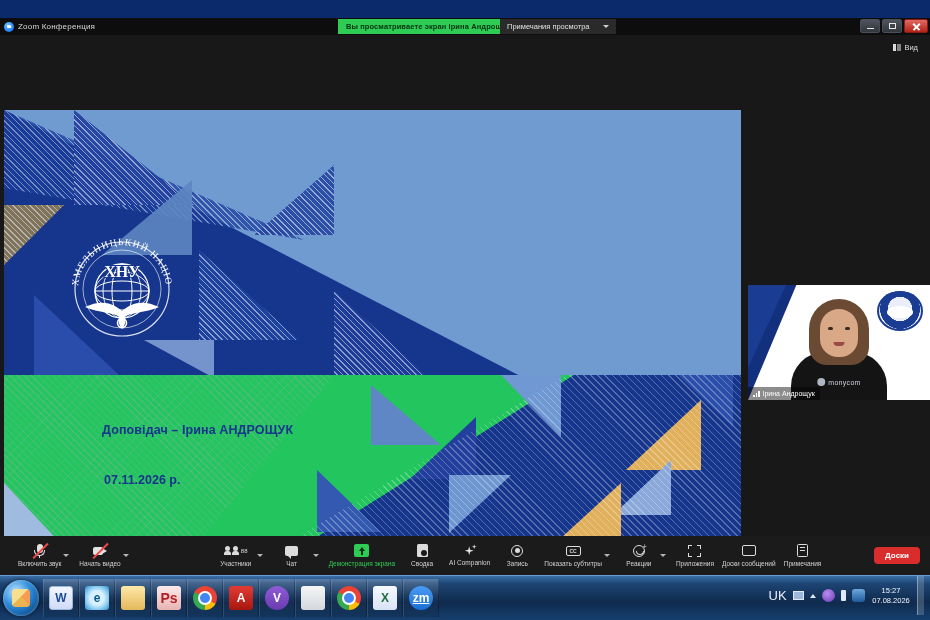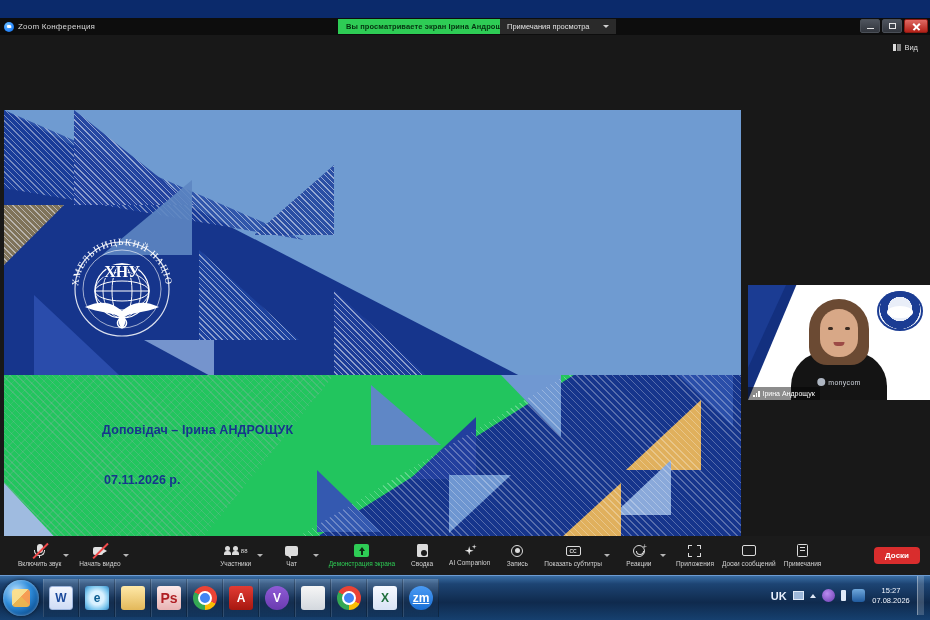--- a/index.html
+++ b/index.html
@@ -404,21 +404,21 @@
                position:relative; border-radius:50%; }
   .ai-chrome2::after{ content:""; position:absolute; left:50%; top:50%; transform:translate(-50%,-50%);
                width:10px;height:10px;border-radius:50%;background:#4285f4; border:2px solid #fff; }
   .ai-excel  { background:linear-gradient(#f6f9ff,#d8e3f5); color:#1e6e3c; }
   .ai-zoom   { background:linear-gradient(#4a9bf5,#1a6fd4); border-radius:50%; color:#fff; font-size:12px;text-decoration:underline; }
 
   #tray {
     position:absolute; right:0; top:0; height:39px; display:flex; align-items:center;
     gap:6px; padding-right:6px; color:#eaf2ff; font-size:7.5px;
   }
-  .tray-lang { font-size:11px; color:#e8f0fd; letter-spacing:.2px;font-weight:bold; }
+  .tray-lang { font-size:13px; color:#e8f0fd; letter-spacing:.2px; }
   .tray-box { width:11px; height:9px; background:#9db8da; border:1px solid #dfe9f7; }
   .tray-caret { width:0;height:0;border-left:3px solid transparent;border-right:3px solid transparent;
                 border-bottom:4px solid #dfe9f7; }
   .tray-ico { width:13px; height:13px; border-radius:50%; }
   .t-viber { background:radial-gradient(circle at 40% 35%,#b98cf0,#6a3bb0); }
   .t-bat   { width:5px; height:11px; background:#dfe9f7; border-radius:1px; }
   .t-net   { background:linear-gradient(#6fa8dc,#1f5a9e); border-radius:3px; }
   #clock { text-align:center; line-height:1.25; color:#f2f7ff; font-size:7.5px; min-width:40px; }
   #show-desktop { width:7px; height:39px; background:rgba(255,255,255,.18); border-left:1px solid rgba(255,255,255,.35); }
 </style>

